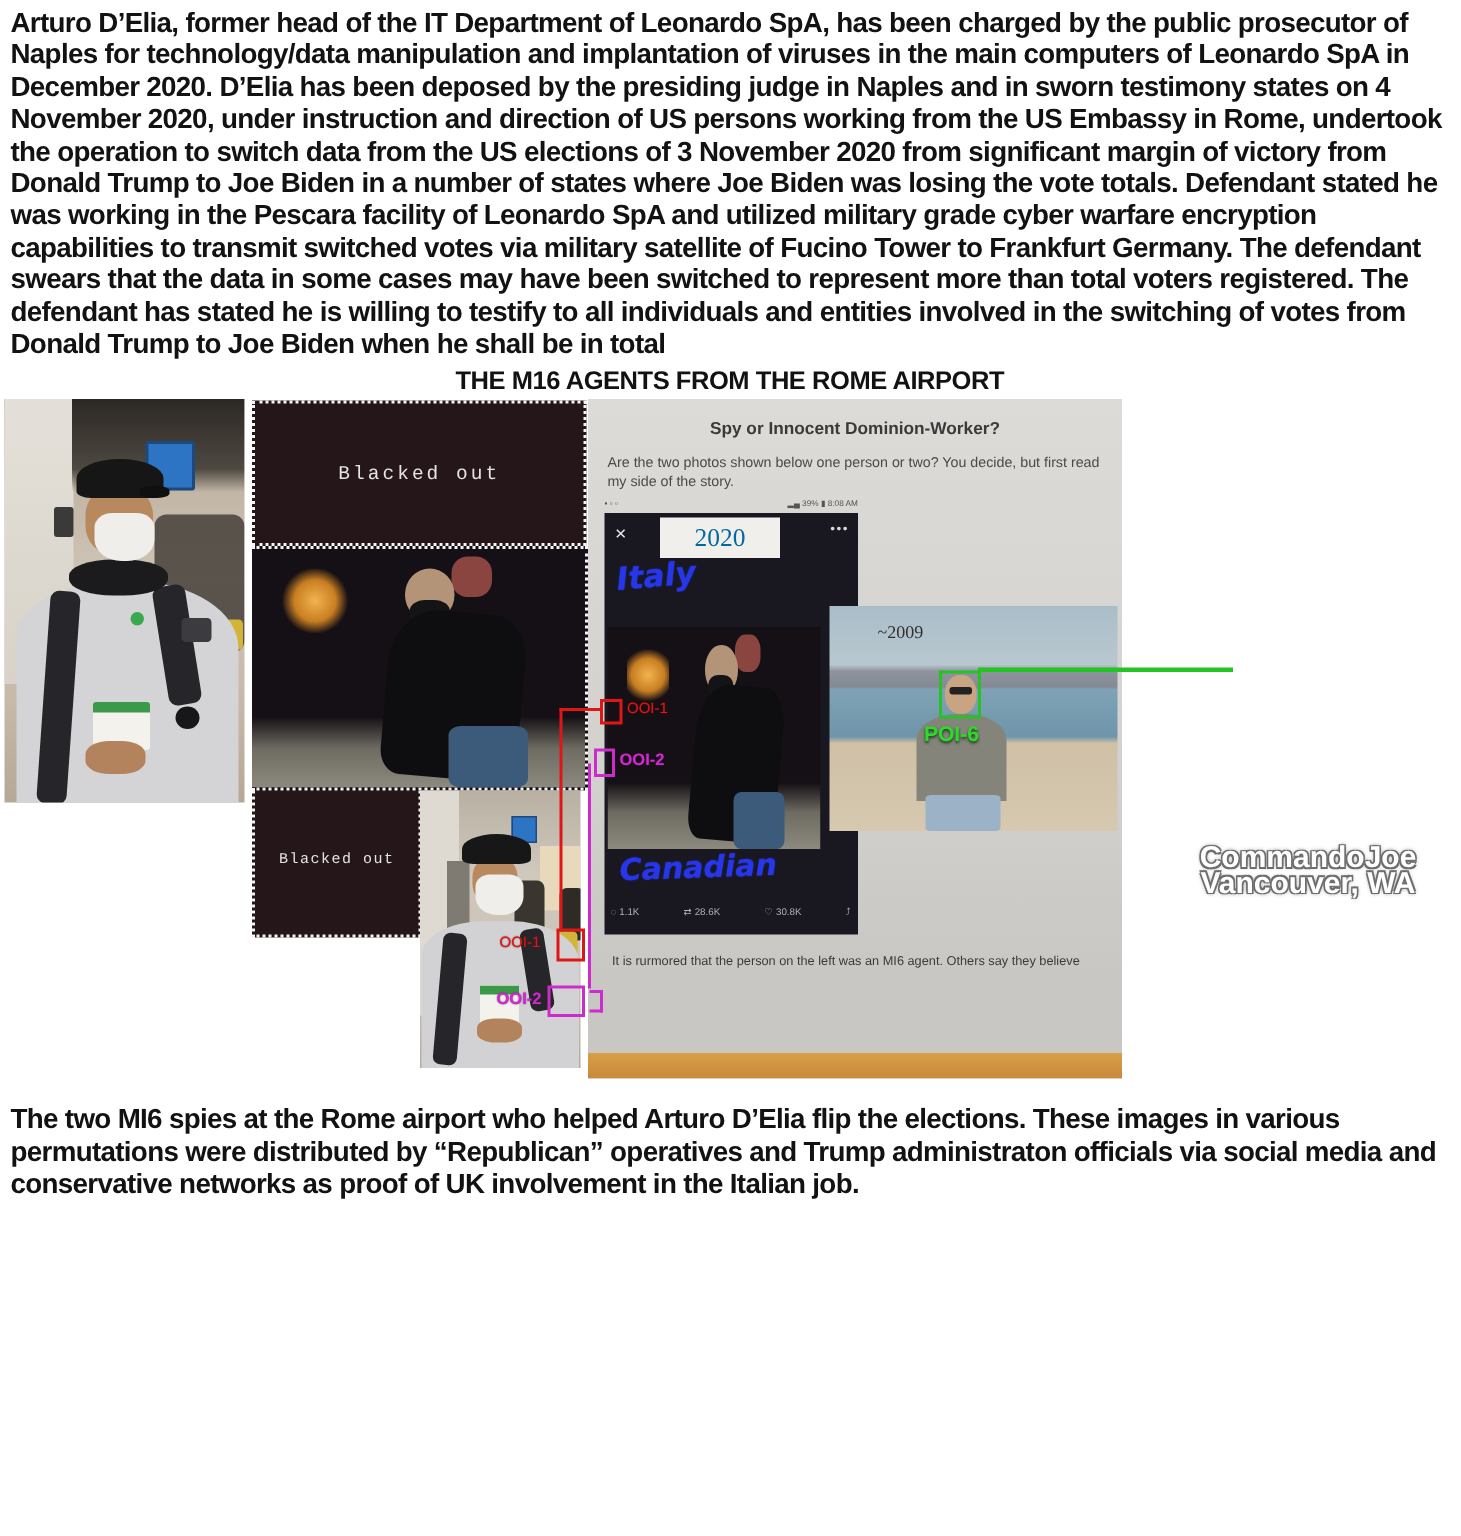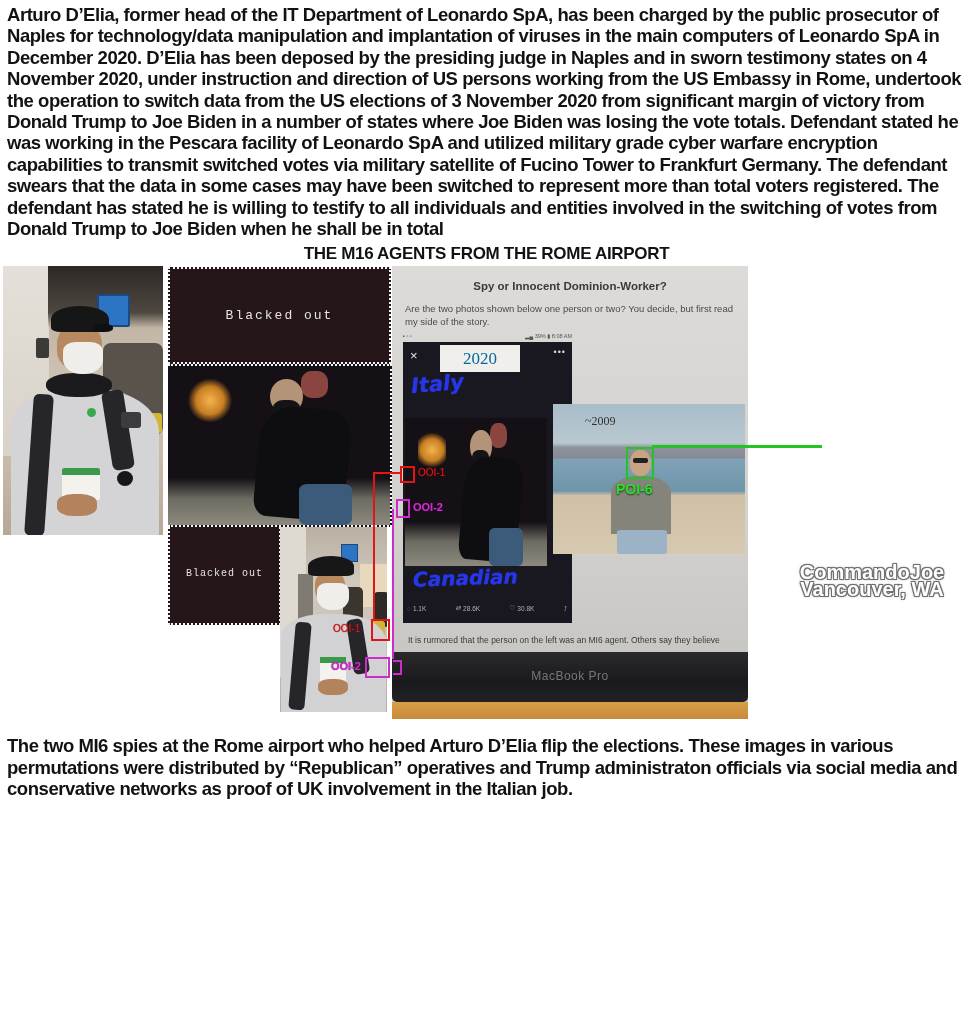--- a/index.html
+++ b/index.html
@@ -286,23 +286,20 @@
         <div class="abs bc-year">~2009</div>
         <div class="abs bc-shirt"></div>
         <div class="abs bc-head"></div>
         <div class="abs bc-glasses"></div>
         <div class="abs bc-jeans"></div>
         <div class="abs bc-facebox"></div>
         <div class="abs bc-poi">POI-6</div>
       </div>
 
       <div class="abs slide-footer">It is rurmored that the person on the left was an MI6 agent. Others say they believe</div>
-      <div class="abs bezel">
-        <div class="bezel-brand">MacBook Pro</div>
-      </div>
       <div class="abs desk"></div>
     </div>
 
     <div class="abs commando-caption">
       <div>CommandoJoe</div>
       <div>Vancouver, WA</div>
     </div>
 
     <div class="abs line-green z6" style="left:652px; top:181px; width:170px; height:3px;"></div>
     <div class="abs line-red z6" style="left:373px; top:208px; width:29px; height:2px;"></div>

